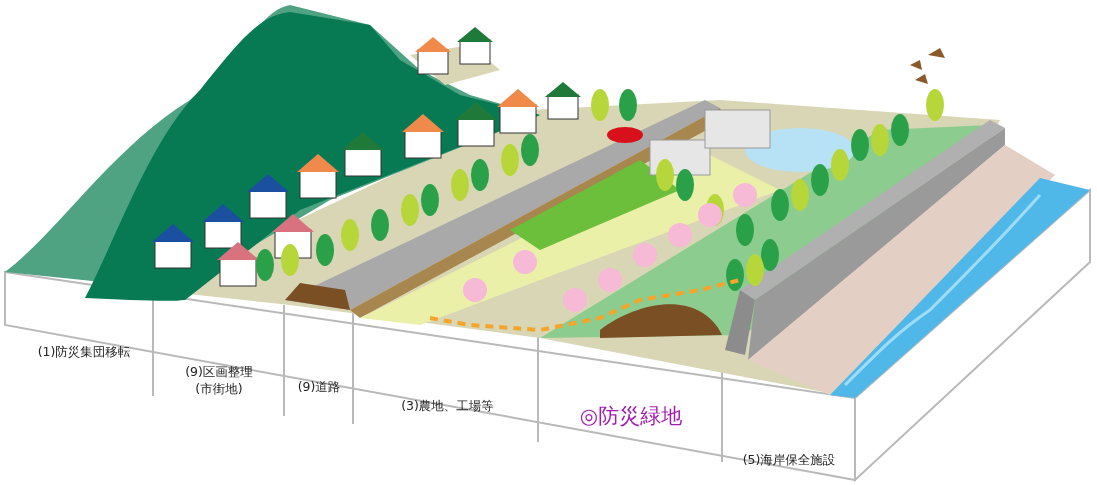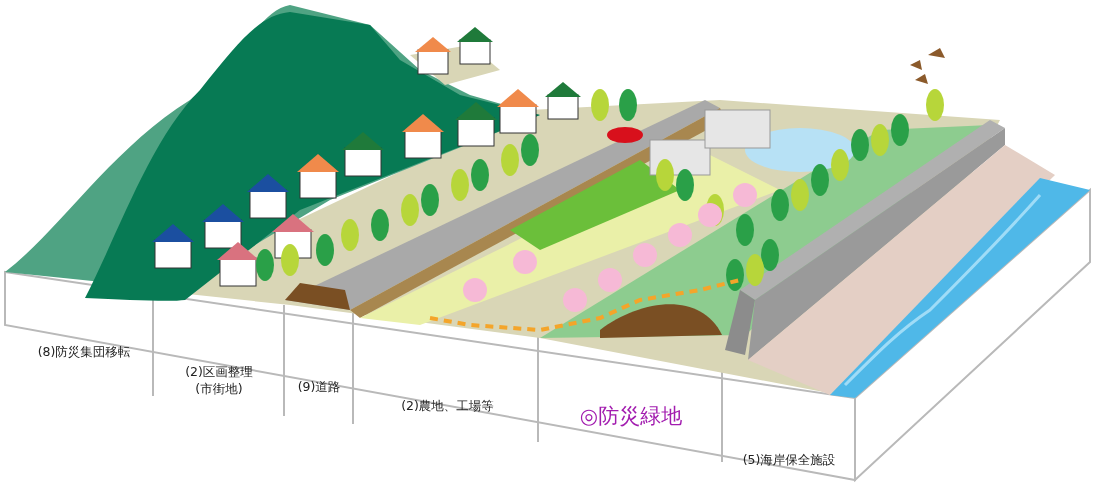--- a/index.html
+++ b/index.html
@@ -177,30 +177,30 @@
   <g fill="#8b5a2b">
     <polygon points="928,55 940,48 945,58"></polygon>
       <polygon points="910,65 920,60 922,70"></polygon>
       <polygon points="915,80 925,74 928,84"></polygon>
   </g>
 
   <path d="M430,318 L470,325 L540,330 L600,318 L640,300 L700,290 L740,280" stroke="#f4a52a" stroke-width="4" stroke-dasharray="8,6" fill="none"></path>
 </svg>
 
 <div class="label" style="left:20px;top:343px;width:128px;">
-  <div>(8)防災集団移転</div>
+  <div>(1)防災集団移転</div>
 </div>
 <div class="label" style="left:160px;top:363px;width:118px;">
-  <div>(2)区画整理</div>
+  <div>(9)区画整理</div>
   <div>(市街地)</div>
 </div>
 <div class="label" style="left:287px;top:378px;width:64px;">
   <div>(9)道路</div>
 </div>
 <div class="label" style="left:360px;top:397px;width:175px;">
-  <div>(2)農地、工場等</div>
+  <div>(3)農地、工場等</div>
 </div>
 <div class="label highlight" style="left:545px;top:403px;width:172px;">
   <div>◎防災緑地</div>
 </div>
 <div class="label" style="left:726px;top:440px;width:126px;margin-top:11px;">
   <div>(5)海岸保全施設</div>
 </div>
 
 </body></html>

